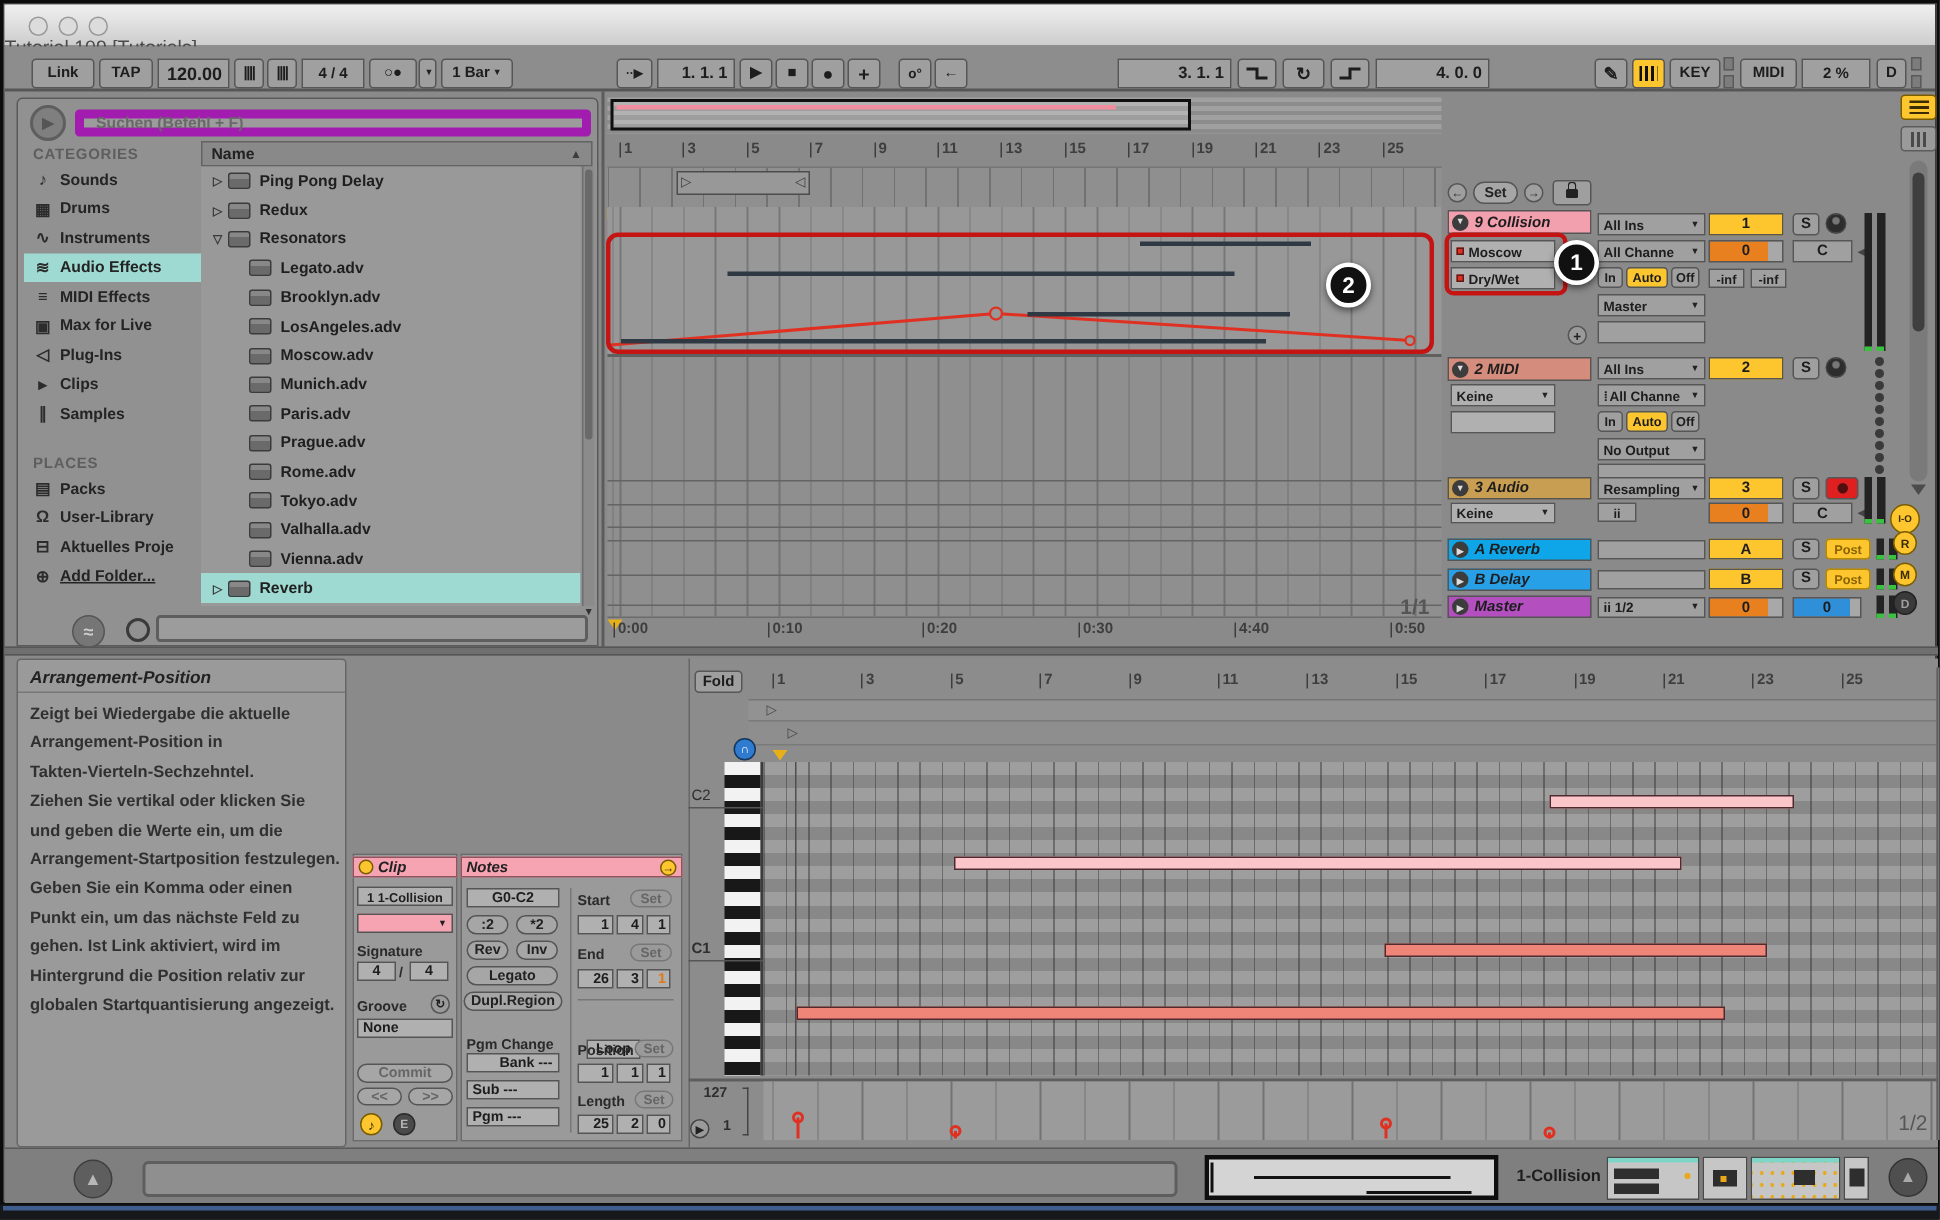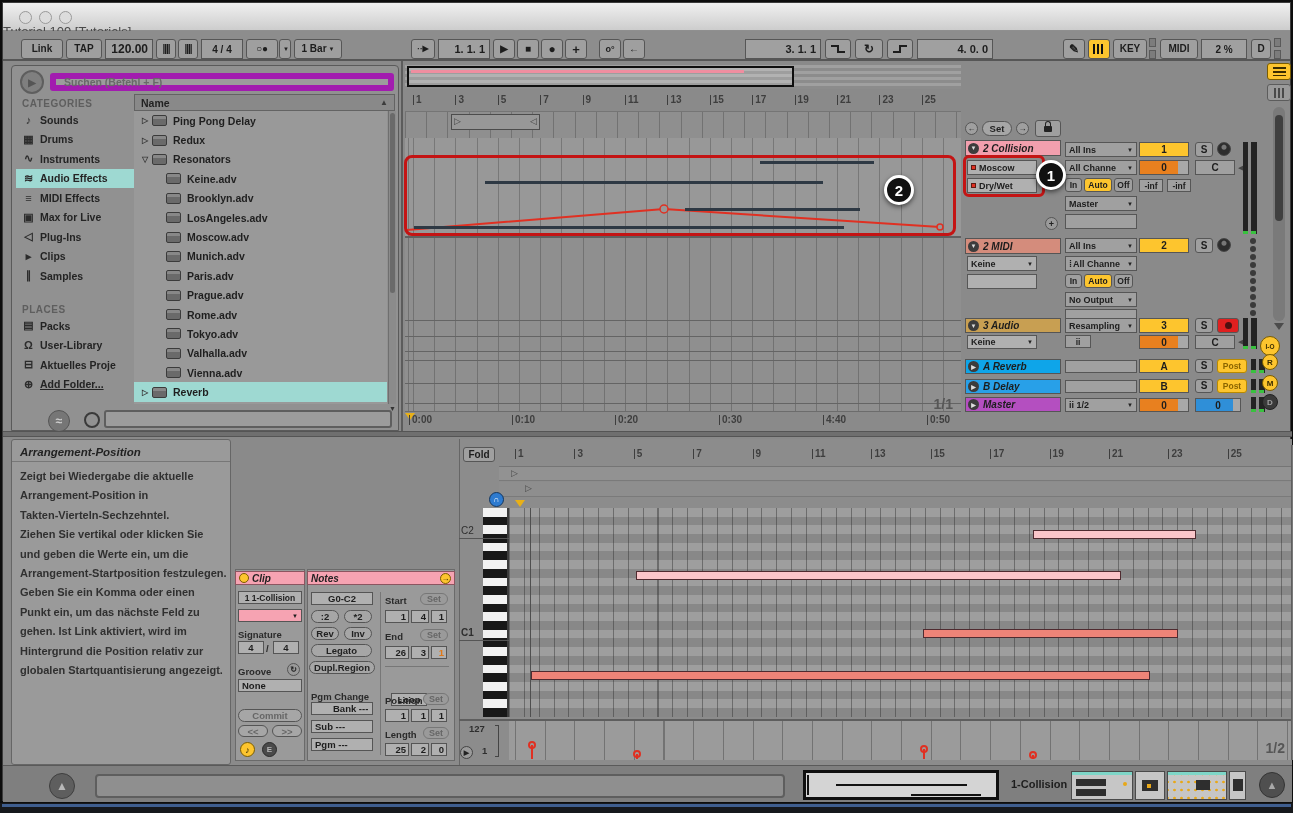--- a/index.html
+++ b/index.html
@@ -203,21 +203,21 @@
             <span>Redux</span>
           </div>
           <div class="file-row" style="padding-left:6px">
             <div class="arr" style="position:static">▽</div>
             <div class="folder" style="position:static"></div>
             <span>Resonators</span>
           </div>
           <div class="file-row" style="padding-left:20px">
             <div class="arr" style="position:static"></div>
             <div class="folder" style="position:static"></div>
-            <span>Keine.adv</span>
+            <span>Legato.adv</span>
           </div>
           <div class="file-row" style="padding-left:20px">
             <div class="arr" style="position:static"></div>
             <div class="folder" style="position:static"></div>
             <span>Brooklyn.adv</span>
           </div>
           <div class="file-row" style="padding-left:20px">
             <div class="arr" style="position:static"></div>
             <div class="folder" style="position:static"></div>
             <span>LosAngeles.adv</span>
@@ -352,21 +352,21 @@
     <div class="circ-ic" style="left:51px;top:1px;width:13px;height:13px;background:#9f9f9f;border:1px solid #555;font-size:8px;color:#222">→</div>
     <div class="btn" style="left:70px;top:-1px;width:26px;height:17px">
           <span style="width:8px;height:6px;background:#222;border-radius:1px;position:relative;display:block">
             <i style="position:absolute;left:1px;top:-5px;width:6px;height:5px;border:1.5px solid #222;border-bottom:none;border-radius:3px 3px 0 0"></i>
           </span>
         </div>
   </div>
 
   <div class="thead" style="left:962px;top:137px;width:96px;height:16px;background:#f29fae">
         <span class="tcirc">▼</span>
-        <span>2 Collision</span>
+        <span>9 Collision</span>
       </div>
   <div class="fld dd" style="left:964px;top:157px;width:70px;height:15px;font-size:9px;background:#b0b0b0">
         <span style="display:flex;align-items:center">
           <span class="led"></span>
           <span>Moscow</span>
         </span>
       </div>
   <div class="fld dd" style="left:964px;top:175px;width:70px;height:15px;font-size:9px;background:#b0b0b0">
         <span style="display:flex;align-items:center">
           <span class="led"></span>
@@ -662,21 +662,21 @@
         <div class="note dark" style="left:414px;top:121px;width:255px"></div>
         <div class="note dark" style="left:22px;top:163px;width:619px"></div>
       </div>
 
   <div class="abs" style="left:456px;top:716px;width:833px;height:2px;background:#5e5e5e"></div>
   <div class="abs" style="left:466px;top:720px;font-size:9.5px;font-weight:bold;color:#2e2e2e">127</div>
   <div class="abs" style="left:479px;top:742px;font-size:9.5px;font-weight:bold;color:#2e2e2e">1</div>
   <div class="abs" style="left:492px;top:722px;width:4px;height:32px;border-right:1px solid #444;border-top:1px solid #444;border-bottom:1px solid #444"></div>
   <div class="circ-ic" style="left:457px;top:743px;width:13px;height:13px;background:#9a9a9a;border:1px solid #444;font-size:7px;color:#222">▶</div>
   <div class="abs gridv" id="velocity-lane" style="left:506px;top:718px;width:782px;height:39px;background-color:#9b9b9b;background-image:repeating-linear-gradient(90deg,rgba(40,40,40,.35) 0 1px,transparent 1px 29.7px);background-position:6px 0">
-    <div style="position:absolute;right:6px;bottom:4px;font-size:14px;font-weight:bold;color:#565656">1/2</div>
+    <div style="position:absolute;right:6px;bottom:4px;font-size:14px;font-weight:normal;color:#565656">1/2</div>
   <div class="vstem" style="left:22px;top:24px;height:14px"></div>
         <div class="vdot" style="left:19px;top:20px"></div>
         <div class="vstem" style="left:127px;top:33px;height:5px"></div>
         <div class="vdot" style="left:124px;top:29px"></div>
         <div class="vstem" style="left:414px;top:28px;height:10px"></div>
         <div class="vdot" style="left:411px;top:24px"></div>
         <div class="vstem" style="left:523px;top:34px;height:4px"></div>
         <div class="vdot" style="left:520px;top:30px"></div>
       </div>
   <div class="abs" style="left:1288px;top:442px;width:5px;height:315px;background:#787878;border-left:1px solid #5e5e5e"></div>

